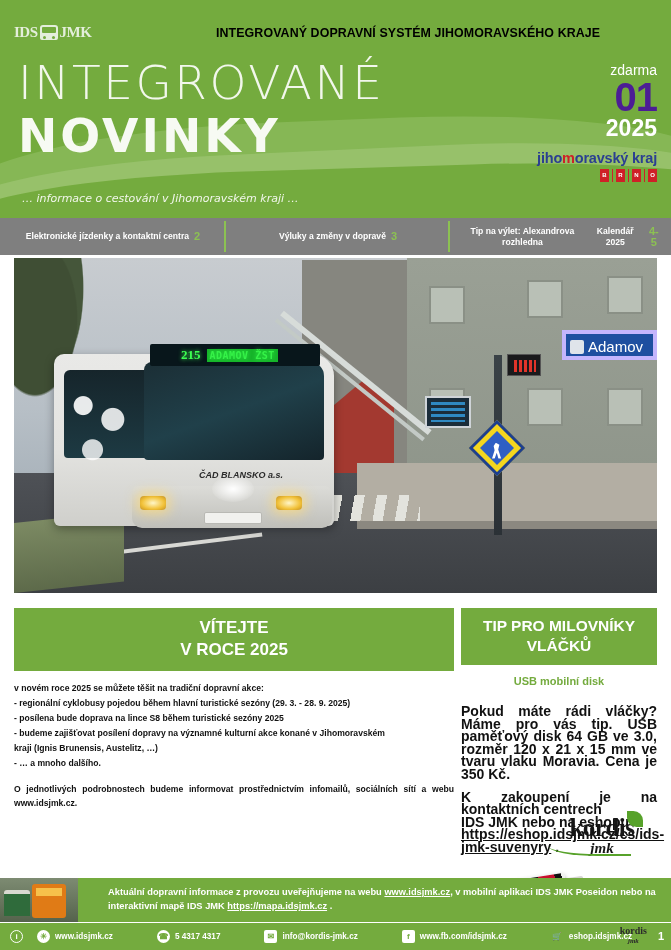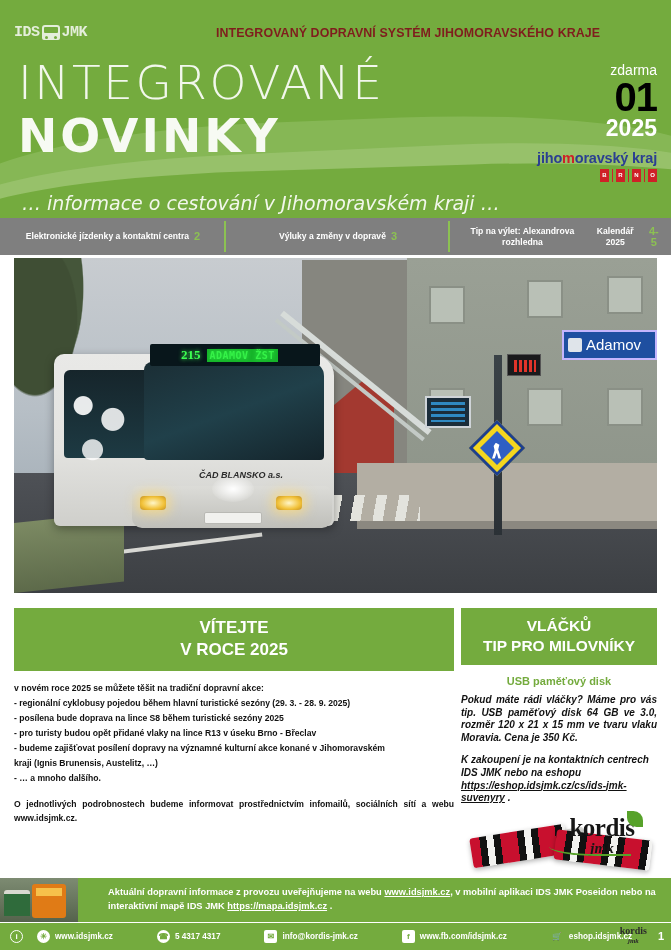--- a/index.html
+++ b/index.html
@@ -36,74 +36,74 @@
     border-radius: 50% / 70%;
     transform: rotate(-1.8deg);
   }
 
   .ids-logo {
     position:absolute; left:14px; top:24px;
     display:flex; align-items:center; gap:1px; z-index:5;
   }
   .ids-logo .txt {
     font-size: 15px; font-weight: 700; color:#e4eedb; letter-spacing:-0.5px;
-    font-family: Liberation Mono, monospace;
+    font-family: Liberation Serif, serif;
   }
   .ids-logo .busglyph {
     width:18px; height:15px; background:#e4eedb; border-radius:3px 3px 2px 2px;
     position:relative; margin: 0 1px;
   }
   .ids-logo .busglyph:before {
     content:""; position:absolute; left:2px; top:2px; width:14px; height:6px;
     background:#74ab3e; border-radius:1px;
   }
   .ids-logo .busglyph:after {
     content:""; position:absolute; left:3px; bottom:1px; width:3px; height:3px;
     background:#74ab3e; border-radius:50%;
     box-shadow: 9px 0 0 0 #74ab3e;
   }
 
   .mast-subhead {
     position:absolute; left:216px; top:26px; z-index:5;
-    font-size: 12.4px; font-weight: 700; color:#7f1d1d;
+    font-size: 12.4px; font-weight: 700; color:#000000;
     letter-spacing: .1px;
   }
 
   .mast-title {
     position:absolute; left:18px; top:58px; z-index:5;
   }
   .mast-title .l1 {
     font-size: 47px; font-weight: 300; color:#f2f7ec;
     letter-spacing: 2.5px; line-height: 50px;
     font-family: "DejaVu Sans", sans-serif;
   }
   .mast-title .l2 {
     font-size: 47px; font-weight: 700; color:#f7faf3;
     letter-spacing: 3px; line-height: 52px; margin-top: 2px;
     font-family: "DejaVu Sans", sans-serif;
   }
 
   .issue-box { position:absolute; right:14px; top:62px; text-align:right; z-index:6; }
   .issue-box .zdarma { font-size:14px; color:#fff; font-weight:400; line-height:16px; }
-  .issue-box .num { font-size:40px; color:#000000; font-weight:700; line-height:38px; letter-spacing:-1px; }
+  .issue-box .num { font-size:40px; color:#4c1d95; font-weight:700; line-height:38px; letter-spacing:-1px; }
   .issue-box .yr  { font-size:23px; color:#fff; font-weight:700; line-height:24px; }
 
   .jmk-logo { position:absolute; right:14px; top:150px; text-align:right; z-index:6; }
   .jmk-logo .wordmark { font-size:14.5px; font-weight:700; color:#2b3f91; letter-spacing:-.2px; }
   .jmk-logo .wordmark .m { color:#cf2027; }
   .jmk-logo .brno { margin-top:3px; display:flex; justify-content:flex-end; gap:3px; }
   .jmk-logo .brno span {
     display:inline-block; width:9px; height:13px; background:#cf2027;
     color:#fff; font-size:6px; font-weight:700; text-align:center; line-height:13px;
   }
   .jmk-logo .brno i { display:inline-block; width:1px; height:13px; background:#cf2027; }
 
   .tagline {
     position:absolute; left:22px; top:192px; z-index:6;
-    font-size:19px; font-style:italic; color:#f2f7ec; font-weight:400;
+    font-size:11px; font-style:italic; color:#f2f7ec; font-weight:400;
     font-family:"DejaVu Sans", sans-serif;
   }
 
   
   .tabbar {
     position:absolute; left:0; top:218px; width:671px; height:37px;
     background:#7f7f7f; display:flex; align-items:stretch;
   }
   .tab {
     position:relative; display:flex; align-items:center; justify-content:center;
@@ -247,21 +247,21 @@
   .hero .xing .inner {
     position:absolute; inset:5px; background:#2f5fc4; transform: rotate(-0deg);
   }
   .hero .xing .inner:after {
     content:""; position:absolute; left:8px; top:6px; width:12px; height:16px;
     background:#fff; clip-path: polygon(40% 0,70% 12%,60% 42%,85% 100%,62% 100%,48% 62%,30% 100%,8% 100%,30% 46%,22% 20%);
     transform: rotate(-45deg);
   }
   .hero .signblue {
     position:absolute; right:0; top:72px; width:95px; height:30px;
-    background:#1e4fa0; border:2px solid #c4b5fd;
+    background:#1e4fa0; border:4px solid #c4b5fd;
     color:#fff; font-size:15px; font-weight:400; line-height:26px; padding-left:22px;
     font-family:"Liberation Sans", sans-serif;
   }
   .hero .signblue:before {
     content:""; position:absolute; left:4px; top:6px; width:14px; height:14px;
     background:#dfe4ea; border-radius:2px;
   }
   .hero .dispred {
     position:absolute; right:116px; top:96px; width:34px; height:22px;
     background:#1a1a1c; border:1px solid #555;
@@ -304,21 +304,21 @@
 
   .body-text { margin-top:10px; font-size:8.6px; color:#111; line-height:14px; font-weight:700; }
   .body-text .salute { font-weight:700; }
   .body-text p { margin-bottom:1px; }
   .body-text .para { margin-top:12px; text-align:justify; }
 
   .sub-green {
     margin-top:10px; text-align:center; color:#74ab3e;
     font-size:11px; font-weight:700;
   }
-  .right-text { margin-top:7px; font-size:10px; color:#111; font-weight:700; line-height:12.6px; text-align:justify;font-style:italic; }
+  .right-text { margin-top:18px; font-size:14px; color:#111; font-weight:700; line-height:12.6px; text-align:justify; }
   .right-text .blk2 { margin-top:10px; }
   .right-text a { color:#111; text-decoration:underline; }
 
   .usbimg {
     position:relative; margin:8px auto 0; width:180px; height:72px;
   }
   .usb {
     position:absolute; width:96px; height:30px; border-radius:3px;
     background: repeating-linear-gradient(92deg,
        #c8102e 0 10px, #111 10px 17px, #f2f2f0 17px 24px, #111 24px 31px, #c8102e 31px 38px);
@@ -514,34 +514,33 @@
 
     <div class="leftcol">
       <div class="greenhdr">
         <div>VÍTEJTE</div>
         <div>V ROCE 2025</div>
       </div>
       <div class="body-text">
         <p>v novém roce 2025 se můžete těšit na tradiční dopravní akce:</p>
         <p>- regionální cyklobusy pojedou během hlavní turistické sezóny (29. 3. - 28. 9. 2025)</p>
         <p>- posílena bude doprava na lince S8 během turistické sezóny 2025</p>
-        <p>- pro turisty budou opět přidané vlaky na lince R13 v úseku Brno - Břeclav</p>
         <p>- budeme zajišťovat posílení dopravy na významné kulturní akce konané v Jihomoravském</p>
         <p>  kraji (Ignis Brunensis, Austelitz, …)</p>
         <p>- … a mnoho dalšího.</p>
         <p class="para">O jednotlivých podrobnostech budeme informovat prostřednictvím infomailů, sociálních sítí a webu www.idsjmk.cz.</p>
       </div>
     </div>
 
     <div class="rightcol">
       <div class="greenhdr">
+        <div>TIP PRO MILOVNÍKY</div>
         <div>VLÁČKŮ</div>
-        <div>TIP PRO MILOVNÍKY</div>
-      </div>
-      <div class="sub-green">USB paměťový disk</div>
+      </div>
+      <div class="sub-green">USB mobilní disk</div>
       <div class="right-text">
         <div>Pokud máte rádi vláčky? Máme pro vás tip. USB paměťový disk 64 GB ve 3.0, rozměr 120 x 21 x 15 mm ve tvaru vlaku Moravia. Cena je 350 Kč.</div>
         <div class="blk2">
           <div>K zakoupení je na kontaktních centrech</div>
           <div>IDS JMK nebo na eshopu</div>
           <span><a href="#">https://eshop.idsjmk.cz/cs/ids-jmk-suvenyry</a><span> .</span></span>
         </div>
       </div>
       <div class="usbimg">
         <div class="usb a">

